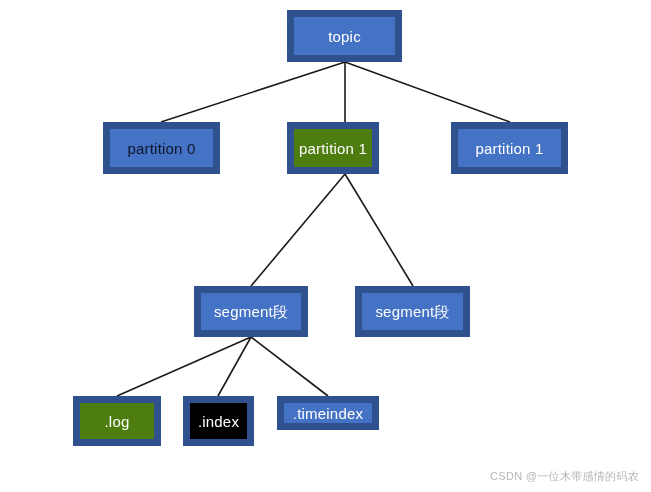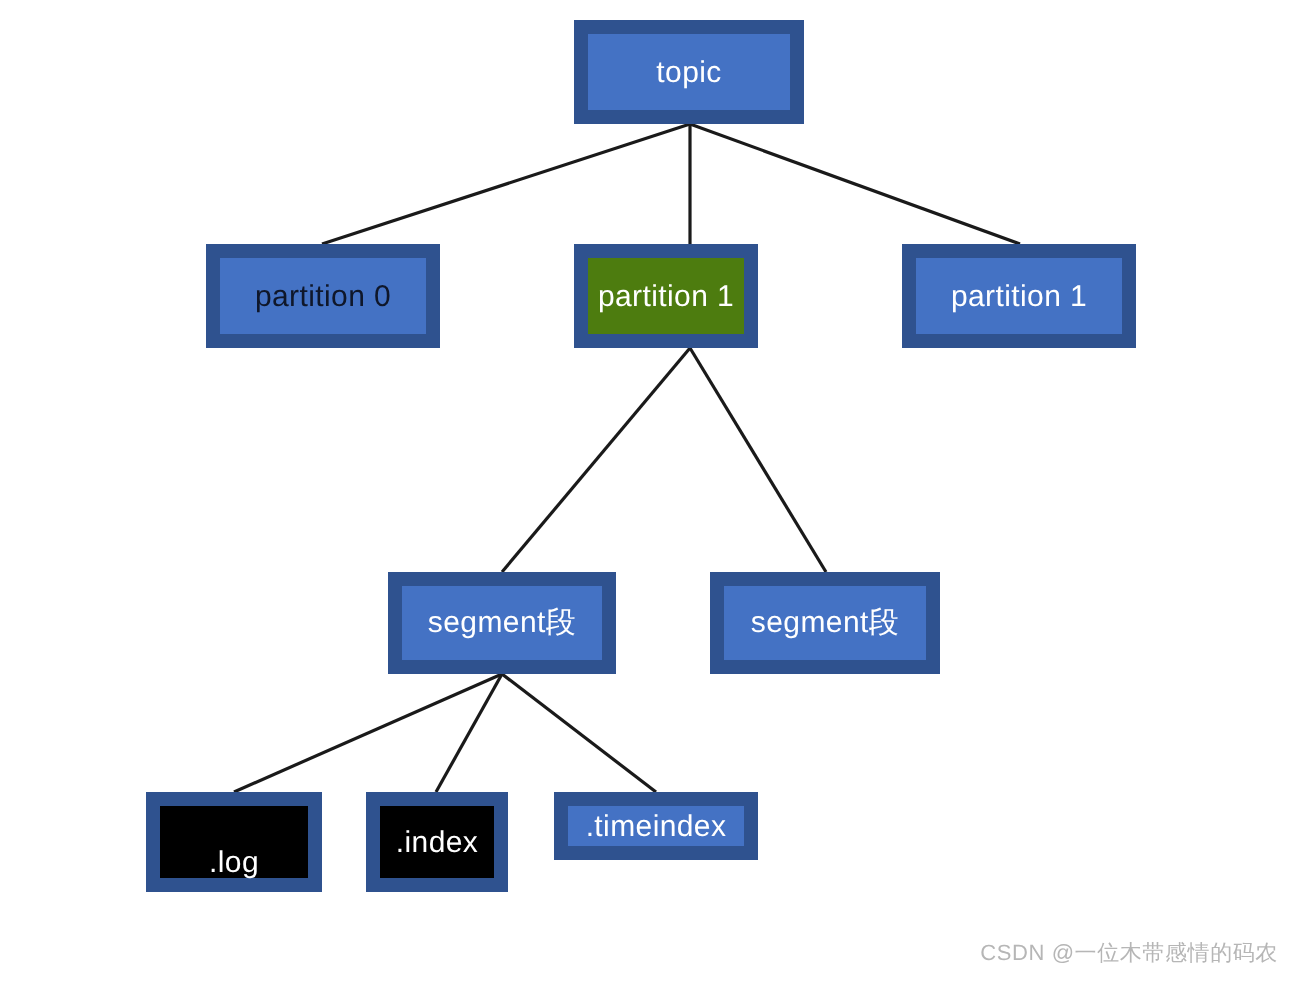--- a/index.html
+++ b/index.html
@@ -89,21 +89,21 @@
   </div>
 
   <div class="node" style="left: 194px; top: 286px; width: 114px; height: 51px; background: rgb(68, 114, 196); border-color: rgb(47, 82, 143); color: rgb(255, 255, 255);">
     <span class="node-label">segment段</span>
   </div>
 
   <div class="node" style="left: 355px; top: 286px; width: 115px; height: 51px; background: rgb(68, 114, 196); border-color: rgb(47, 82, 143); color: rgb(255, 255, 255);">
     <span class="node-label">segment段</span>
   </div>
 
-  <div class="node" style="left: 73px; top: 396px; width: 88px; height: 50px; background: #000000; border-color: rgb(47, 82, 143); color: rgb(255, 255, 255); align-items: flex-end;">
+  <div class="node" style="left: 73px; top: 396px; width: 88px; height: 50px; background: #4d7c0f; border-color: rgb(47, 82, 143); color: rgb(255, 255, 255);">
     <span class="node-label">.log</span>
   </div>
 
   <div class="node" style="left: 183px; top: 396px; width: 71px; height: 50px; background: #000000; border-color: rgb(47, 82, 143); color: rgb(255, 255, 255);">
     <span class="node-label">.index</span>
   </div>
 
   <div class="node" style="left: 277px; top: 396px; width: 102px; height: 34px; background: rgb(68, 114, 196); border-color: rgb(47, 82, 143); color: rgb(255, 255, 255);">
     <span class="node-label">.timeindex</span>
   </div>

